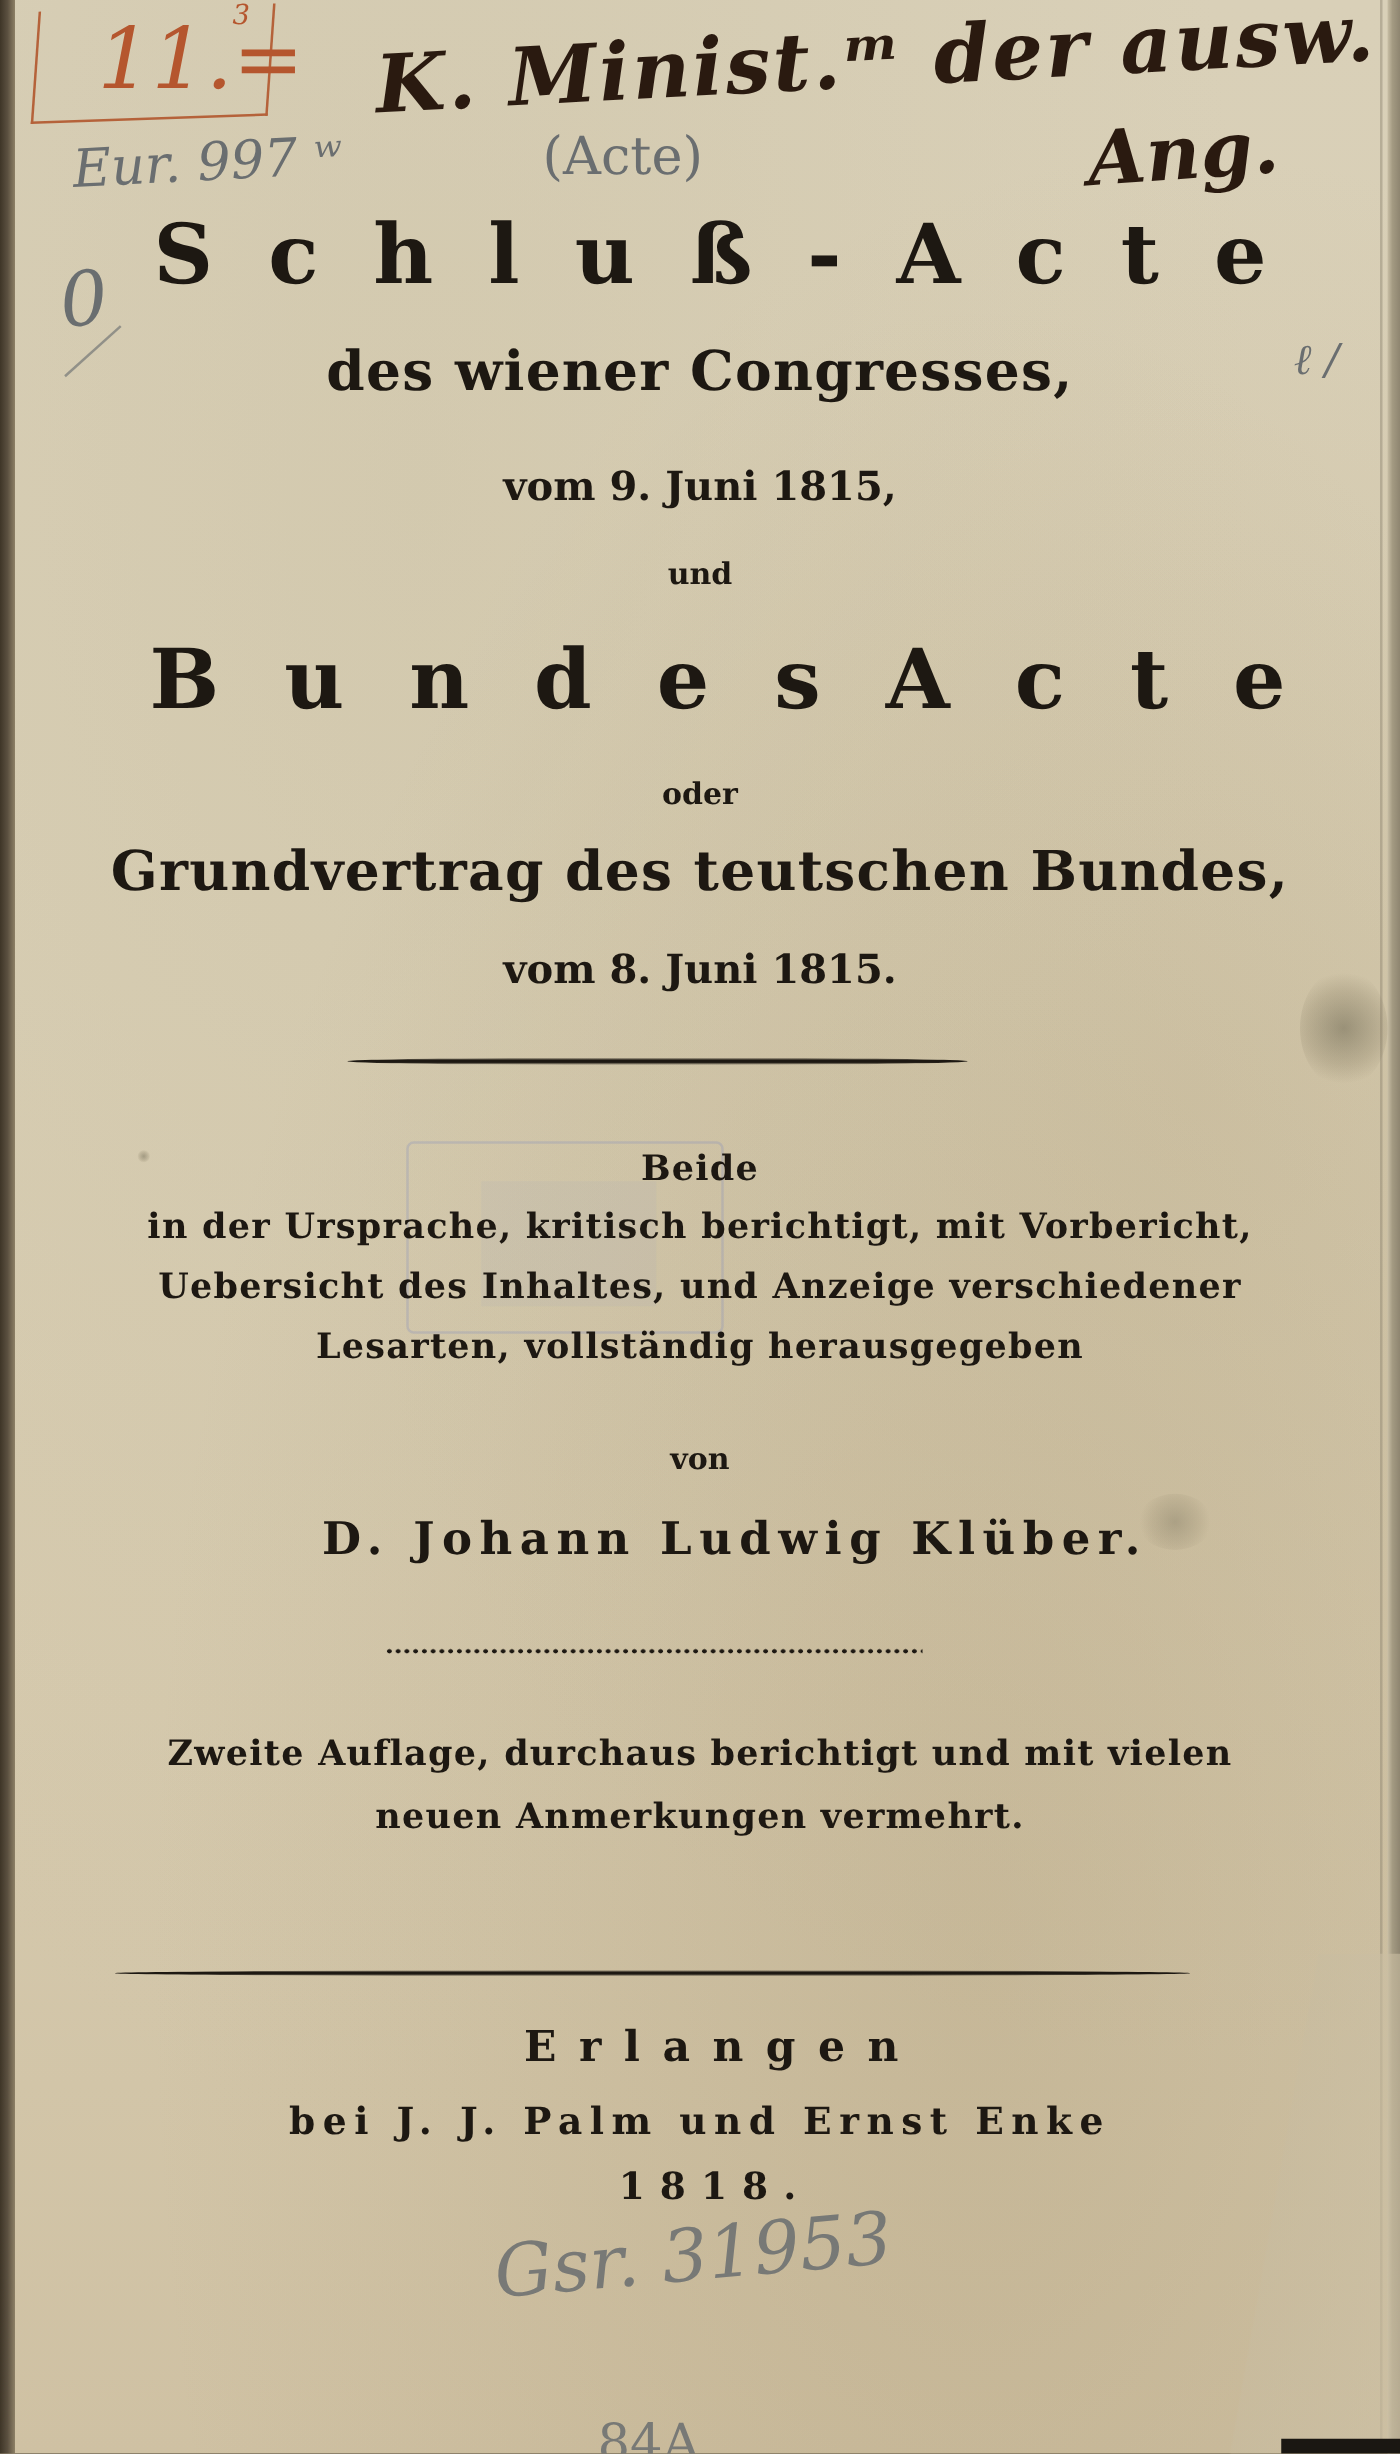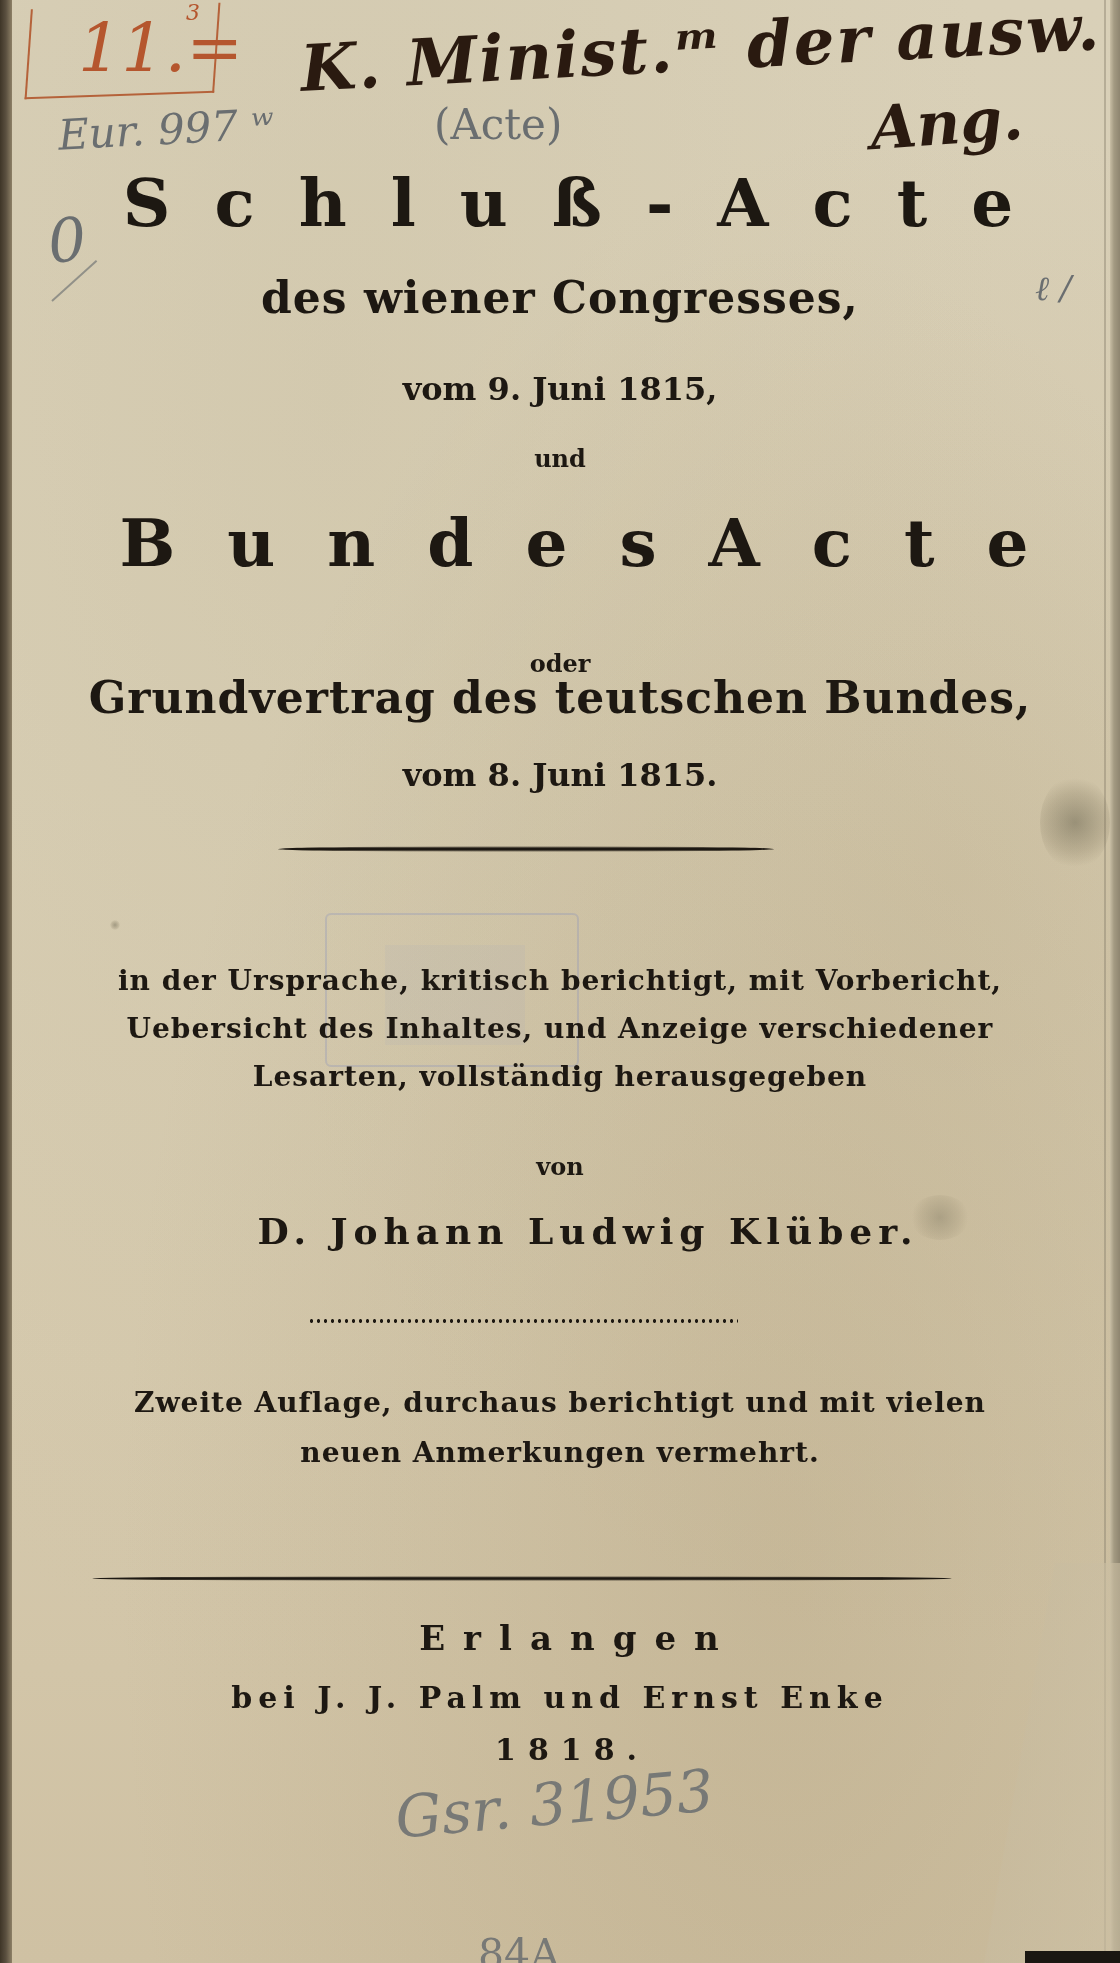--- a/index.html
+++ b/index.html
@@ -194,26 +194,27 @@
   <div class="hand pencil" style="left:48px; top:205px; font-size:60px; transform:rotate(-6deg);">0</div>
   <div class="pencil-stroke" style="left:52px; top:300px; width:60px; transform:rotate(-42deg);"></div>
   <div class="hand pencil" style="left:1035px; top:268px; font-size:34px;">ℓ /</div>
 
   <div class="line title-big" style="top:170px; padding-left:30px;">Schluß-Acte</div>
   <div class="line sub-large" style="top:272px;">des wiener Congresses,</div>
   <div class="line sub-medium" style="top:370px;">vom 9. Juni 1815,</div>
   <div class="line small-word" style="top:444px;">und</div>
 
   <div class="line title-big" style="top:510px; letter-spacing:52px; padding-left:40px;">BundesActe</div>
-  <div class="line small-word" style="top:620px;margin-top:29px;">oder</div>
+  <div class="line small-word" style="top:620px;">oder</div>
   <div class="line sub-large" style="top:672px;">Grundvertrag des teutschen Bundes,</div>
   <div class="line sub-medium" style="top:756px;">vom 8. Juni 1815.</div>
 
   <div class="rule-thick" style="left:278px; top:846px; width:496px;"></div>
 
+  <div class="line body-text" style="top:918px;">Beide</div>
   <div class="line body-text" style="top:964px;">in der Ursprache, kritisch berichtigt, mit Vorbericht,</div>
   <div class="line body-text" style="top:1012px;">Uebersicht des Inhaltes, und Anzeige verschiedener</div>
   <div class="line body-text" style="top:1060px;">Lesarten, vollständig herausgegeben</div>
 
   <div class="line small-word" style="top:1152px;">von</div>
   <div class="line author" style="top:1210px;padding-left:28px;">D. Johann Ludwig Klüber.</div>
 
   <div class="rule-dotted" style="left:308px; top:1318px; width:430px;"></div>
 
   <div class="line body-text" style="top:1386px;">Zweite Auflage, durchaus berichtigt und mit vielen</div>

